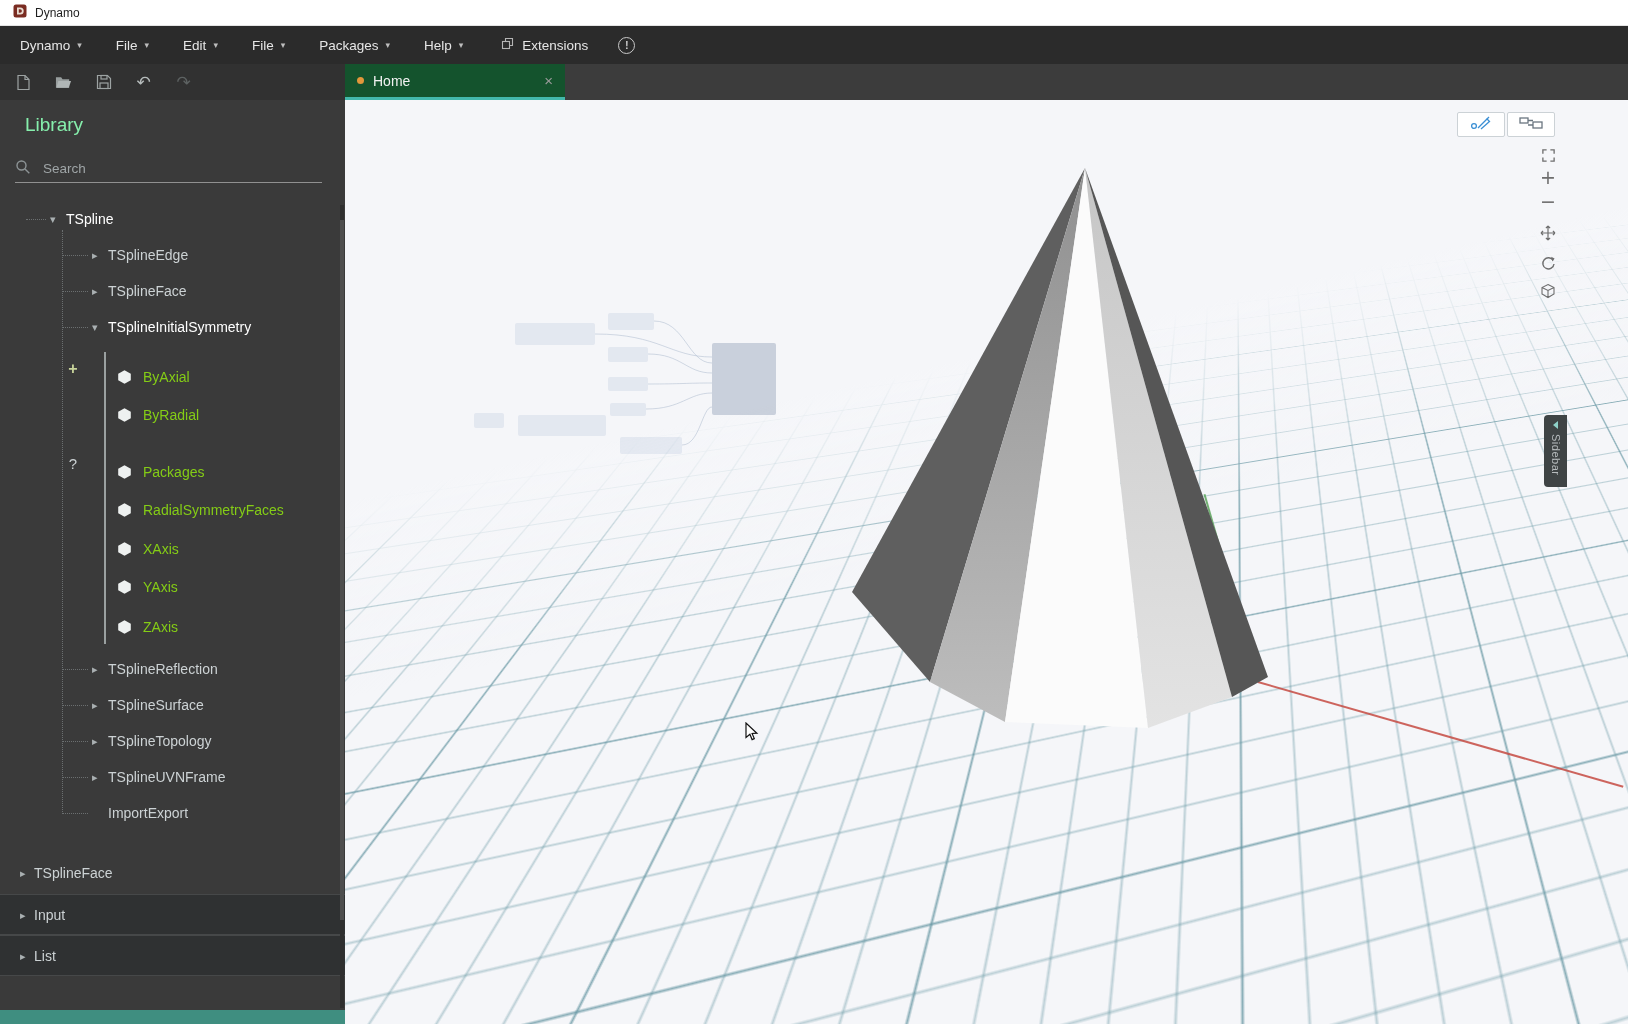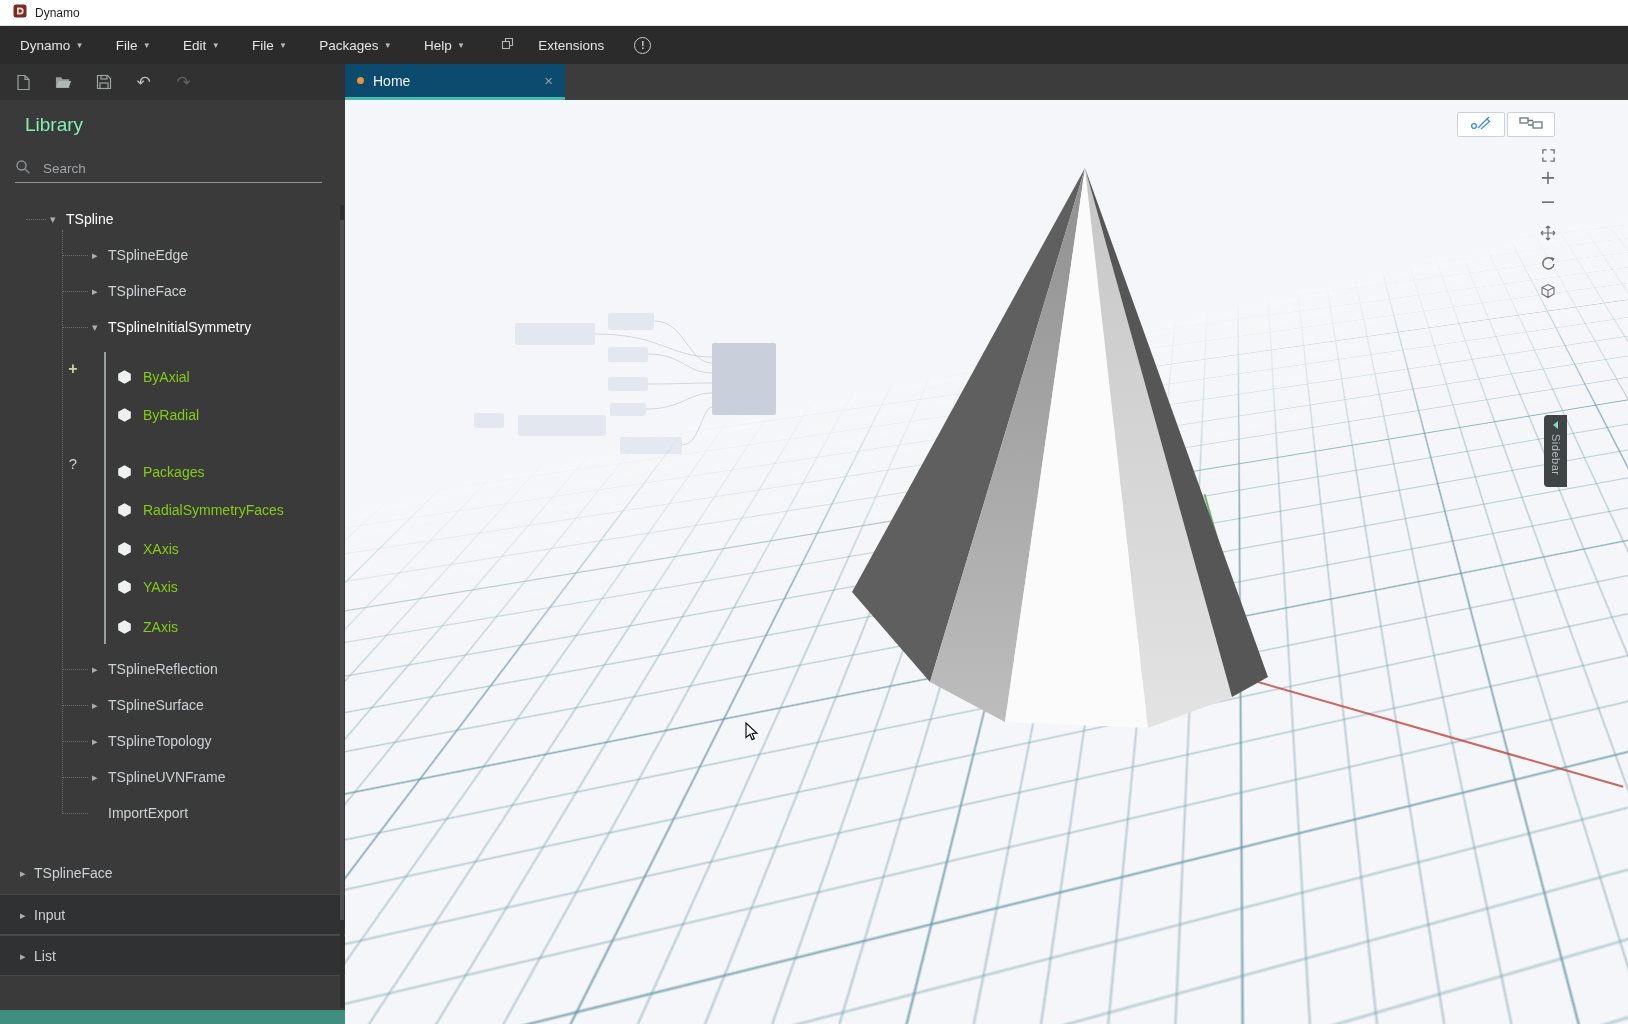--- a/index.html
+++ b/index.html
@@ -11,35 +11,35 @@
             border-bottom:1px solid #e4e4e4;display:flex;align-items:center;gap:8px;
             padding-left:13px;box-sizing:border-box;z-index:50}
   .app-title{font-size:12px;color:#1e1e1e}
 
   
   .menubar{position:absolute;top:26px;left:0;right:0;height:38px;background:#2b2b2b;
            display:flex;align-items:center;padding-left:20px;box-sizing:border-box;z-index:50}
   .menu-item{display:flex;align-items:center;gap:7px;color:#e6e6e6;font-size:13.5px;
              margin-right:34px;cursor:default}
   .menu-caret{font-size:9px;color:#bdbdbd}
-  .extensions{display:flex;align-items:center;gap:24px;color:#e6e6e6;font-size:13.5px;margin-left:4px}
+  .extensions{display:flex;align-items:center;gap:8px;color:#e6e6e6;font-size:13.5px;margin-left:4px}
   .info-btn{width:17px;height:17px;border:1.5px solid #c9c9c9;border-radius:50%;color:#c9c9c9;
             font-size:11px;font-weight:bold;display:flex;align-items:center;justify-content:center;
             margin-left:30px;box-sizing:border-box}
 
   
   .topbar{position:absolute;top:64px;left:0;right:0;height:36px;background:#313131;z-index:50}
   .file-tools{position:absolute;left:0;top:0;width:345px;height:36px;display:flex;
               align-items:center;gap:23px;padding-left:15px;box-sizing:border-box}
   .tool-ico{width:17px;height:17px;display:flex;align-items:center;justify-content:center}
   .undo-redo{font-family:"DejaVu Sans",sans-serif;font-size:17px;line-height:17px}
   .undo-redo.enabled{color:#b6bcbc}
   .undo-redo.disabled{color:#5d6262}
   .tabstrip{position:absolute;left:345px;right:0;top:0;height:36px;background:#3c3c3c}
-  .tab{position:absolute;left:0;top:0;width:220px;height:36px;background:#0c4a6e;
+  .tab{position:absolute;left:0;top:0;width:220px;height:36px;background:#14532d;
        box-sizing:border-box;border-bottom:3px solid #43b8ab;display:flex;align-items:center;
        padding:0 12px;gap:9px}
   .tab-dot{width:7px;height:7px;border-radius:50%;background:#e2973b;flex:none}
   .tab-label{color:#f2f2f2;font-size:14px;flex:1}
   .tab-close{color:#9b9b9b;font-size:15px;line-height:15px}
 
   
   .sidebar{position:absolute;top:100px;left:0;width:345px;bottom:0;background:#3a3a3a;
            overflow:hidden;z-index:40}
   .lib-title{position:absolute;left:25px;top:14px;font-size:19px;color:#86efac}

